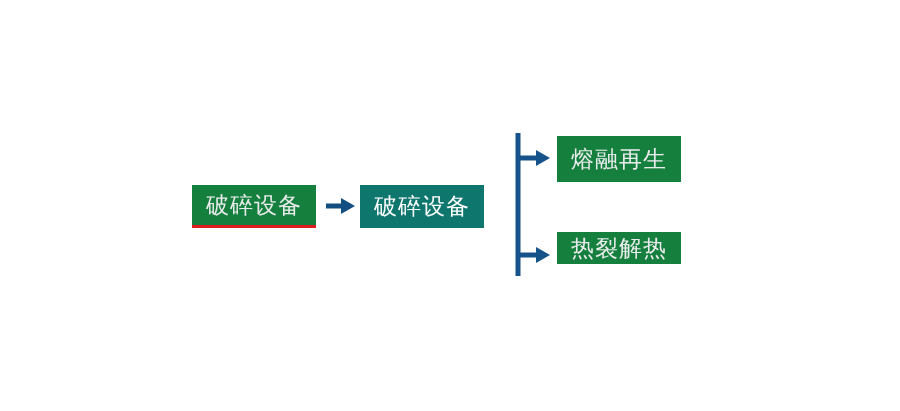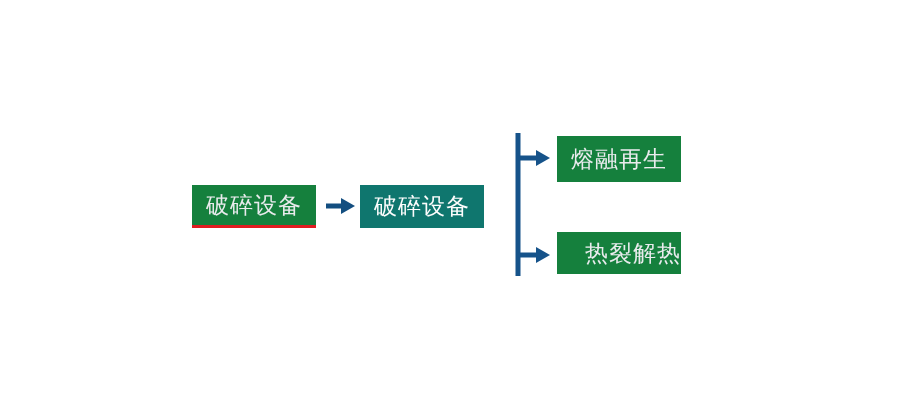--- a/index.html
+++ b/index.html
@@ -54,22 +54,21 @@
   #node-out-1 {
     left: 557px;
     top: 136px;
     width: 124px;
     height: 46px;
   }
   #node-out-2 {
     left: 557px;
     top: 232px;
     width: 124px;
-    height: 42px;
-    justify-content: flex-end;
+    height: 32px;
   }
   .connector-svg {
     position: absolute;
     left: 0;
     top: 0;
     width: 900px;
     height: 411px;
     pointer-events: none;
     overflow: visible;
   }

